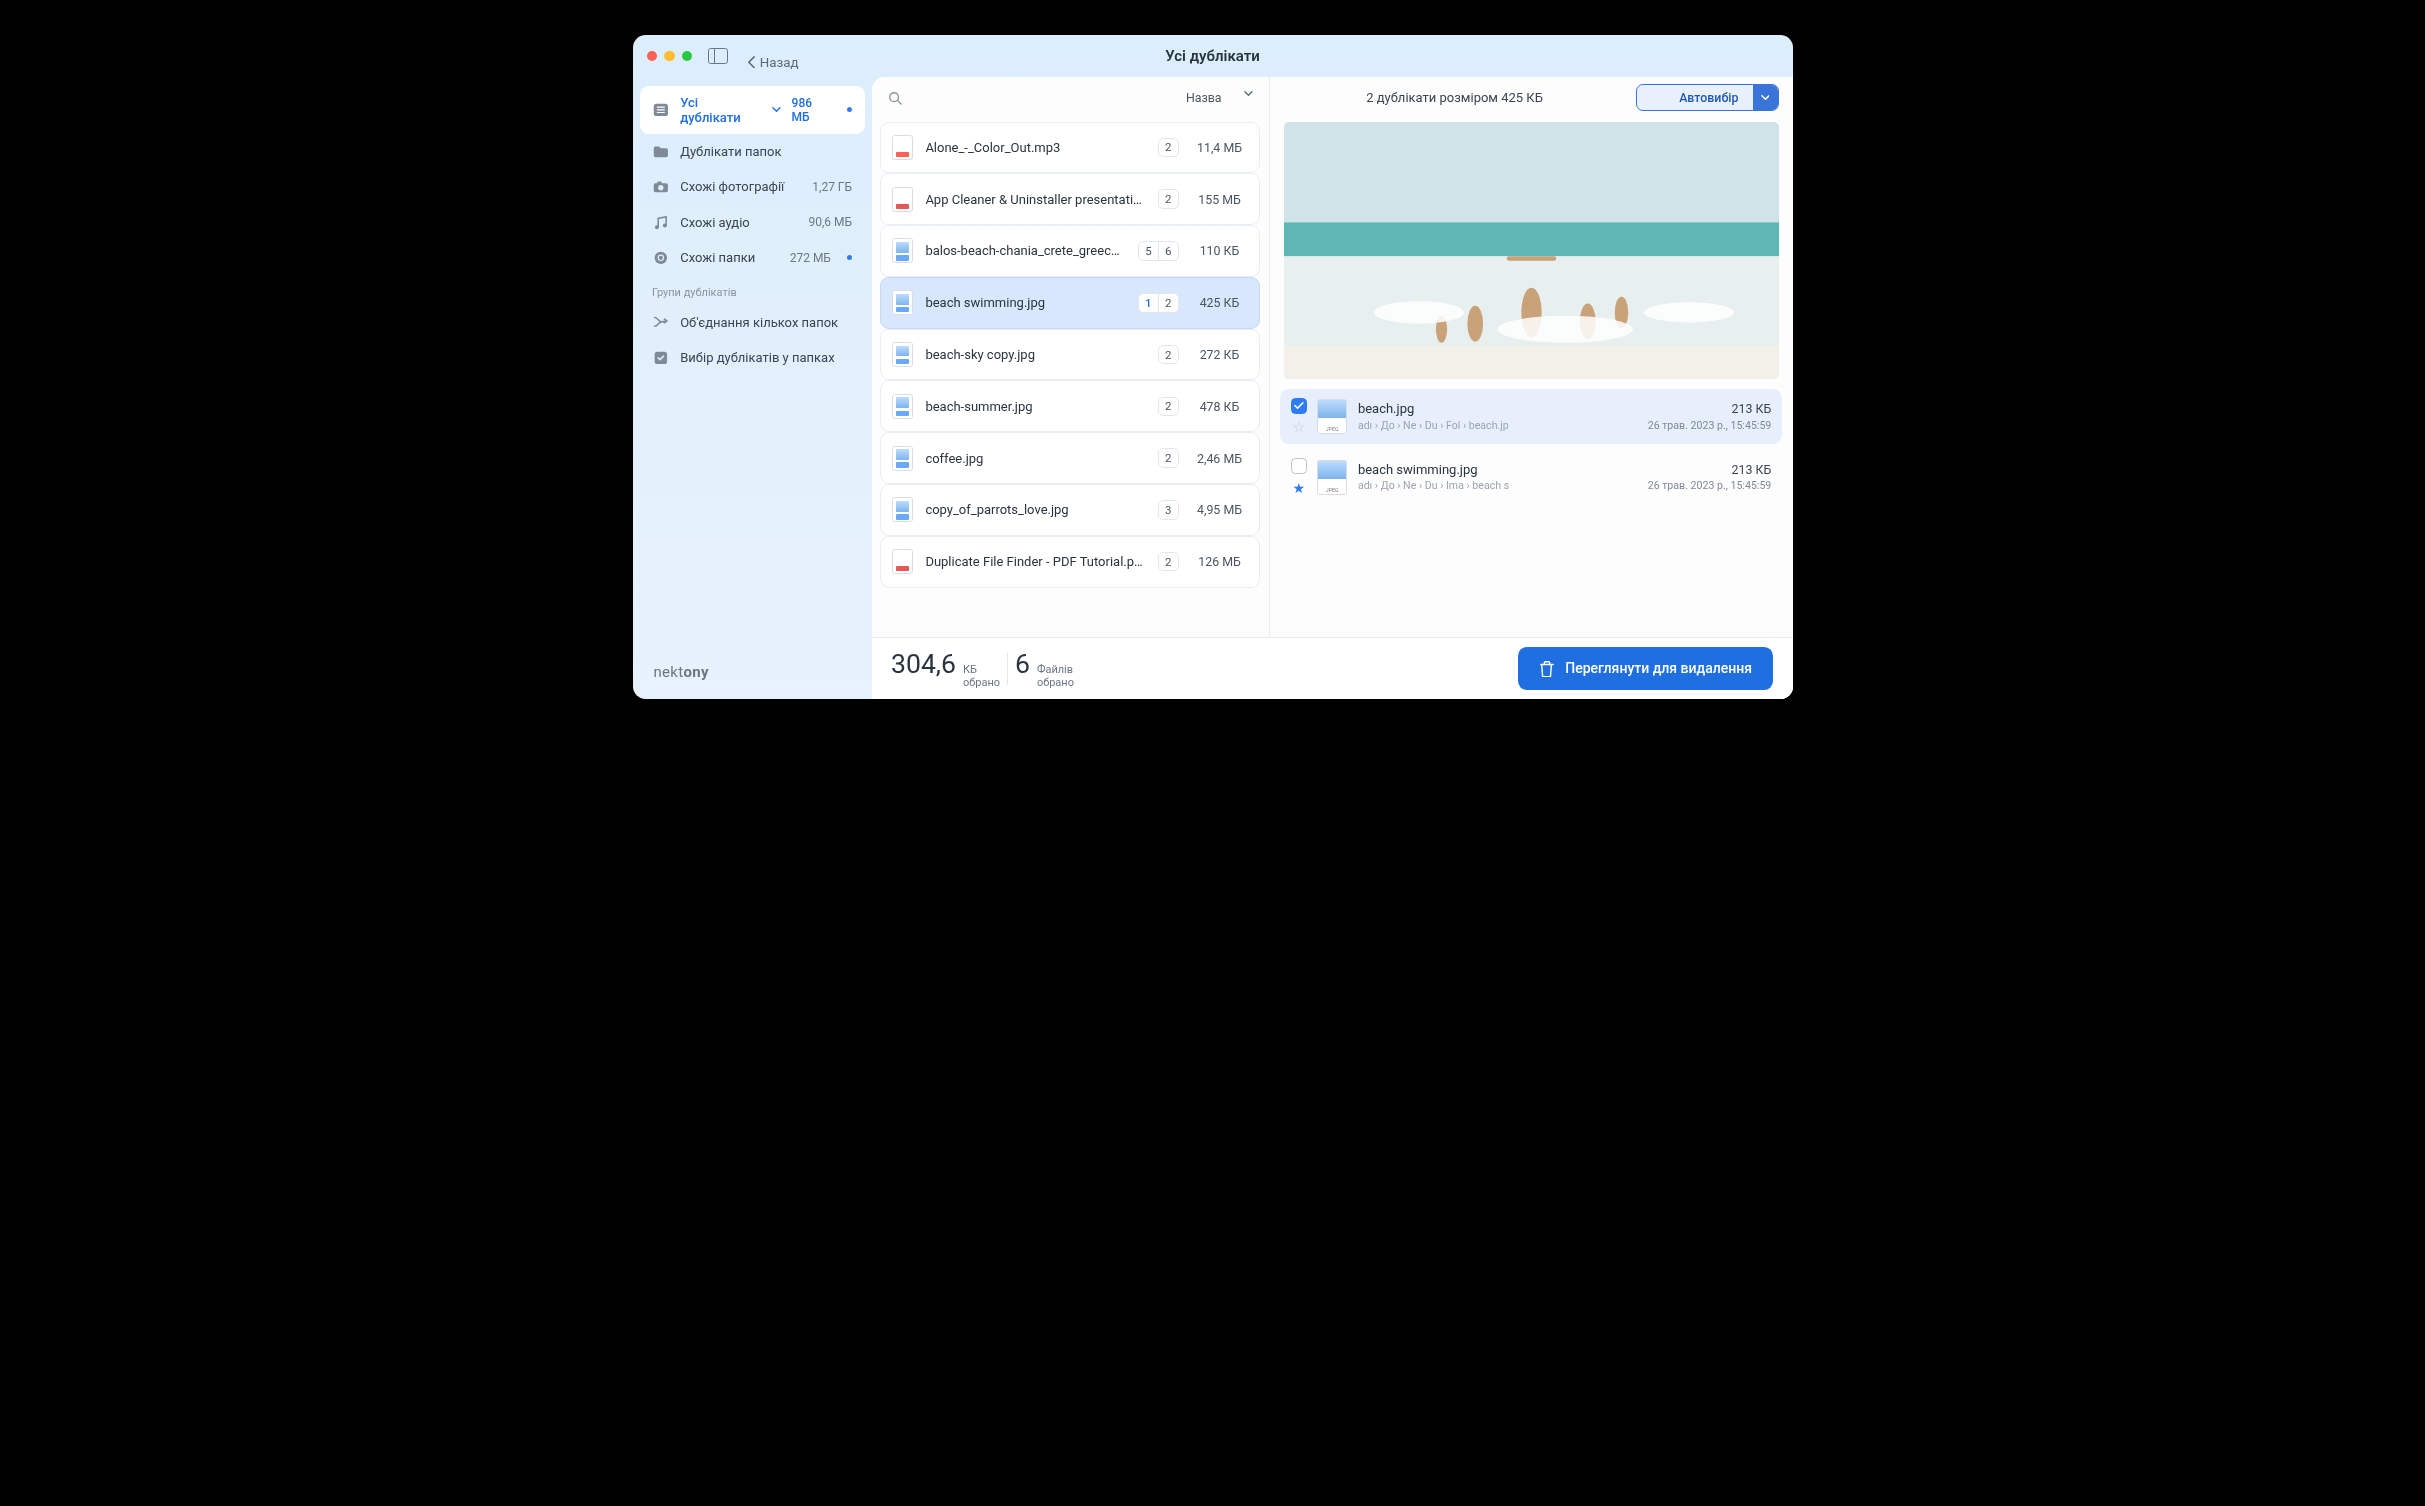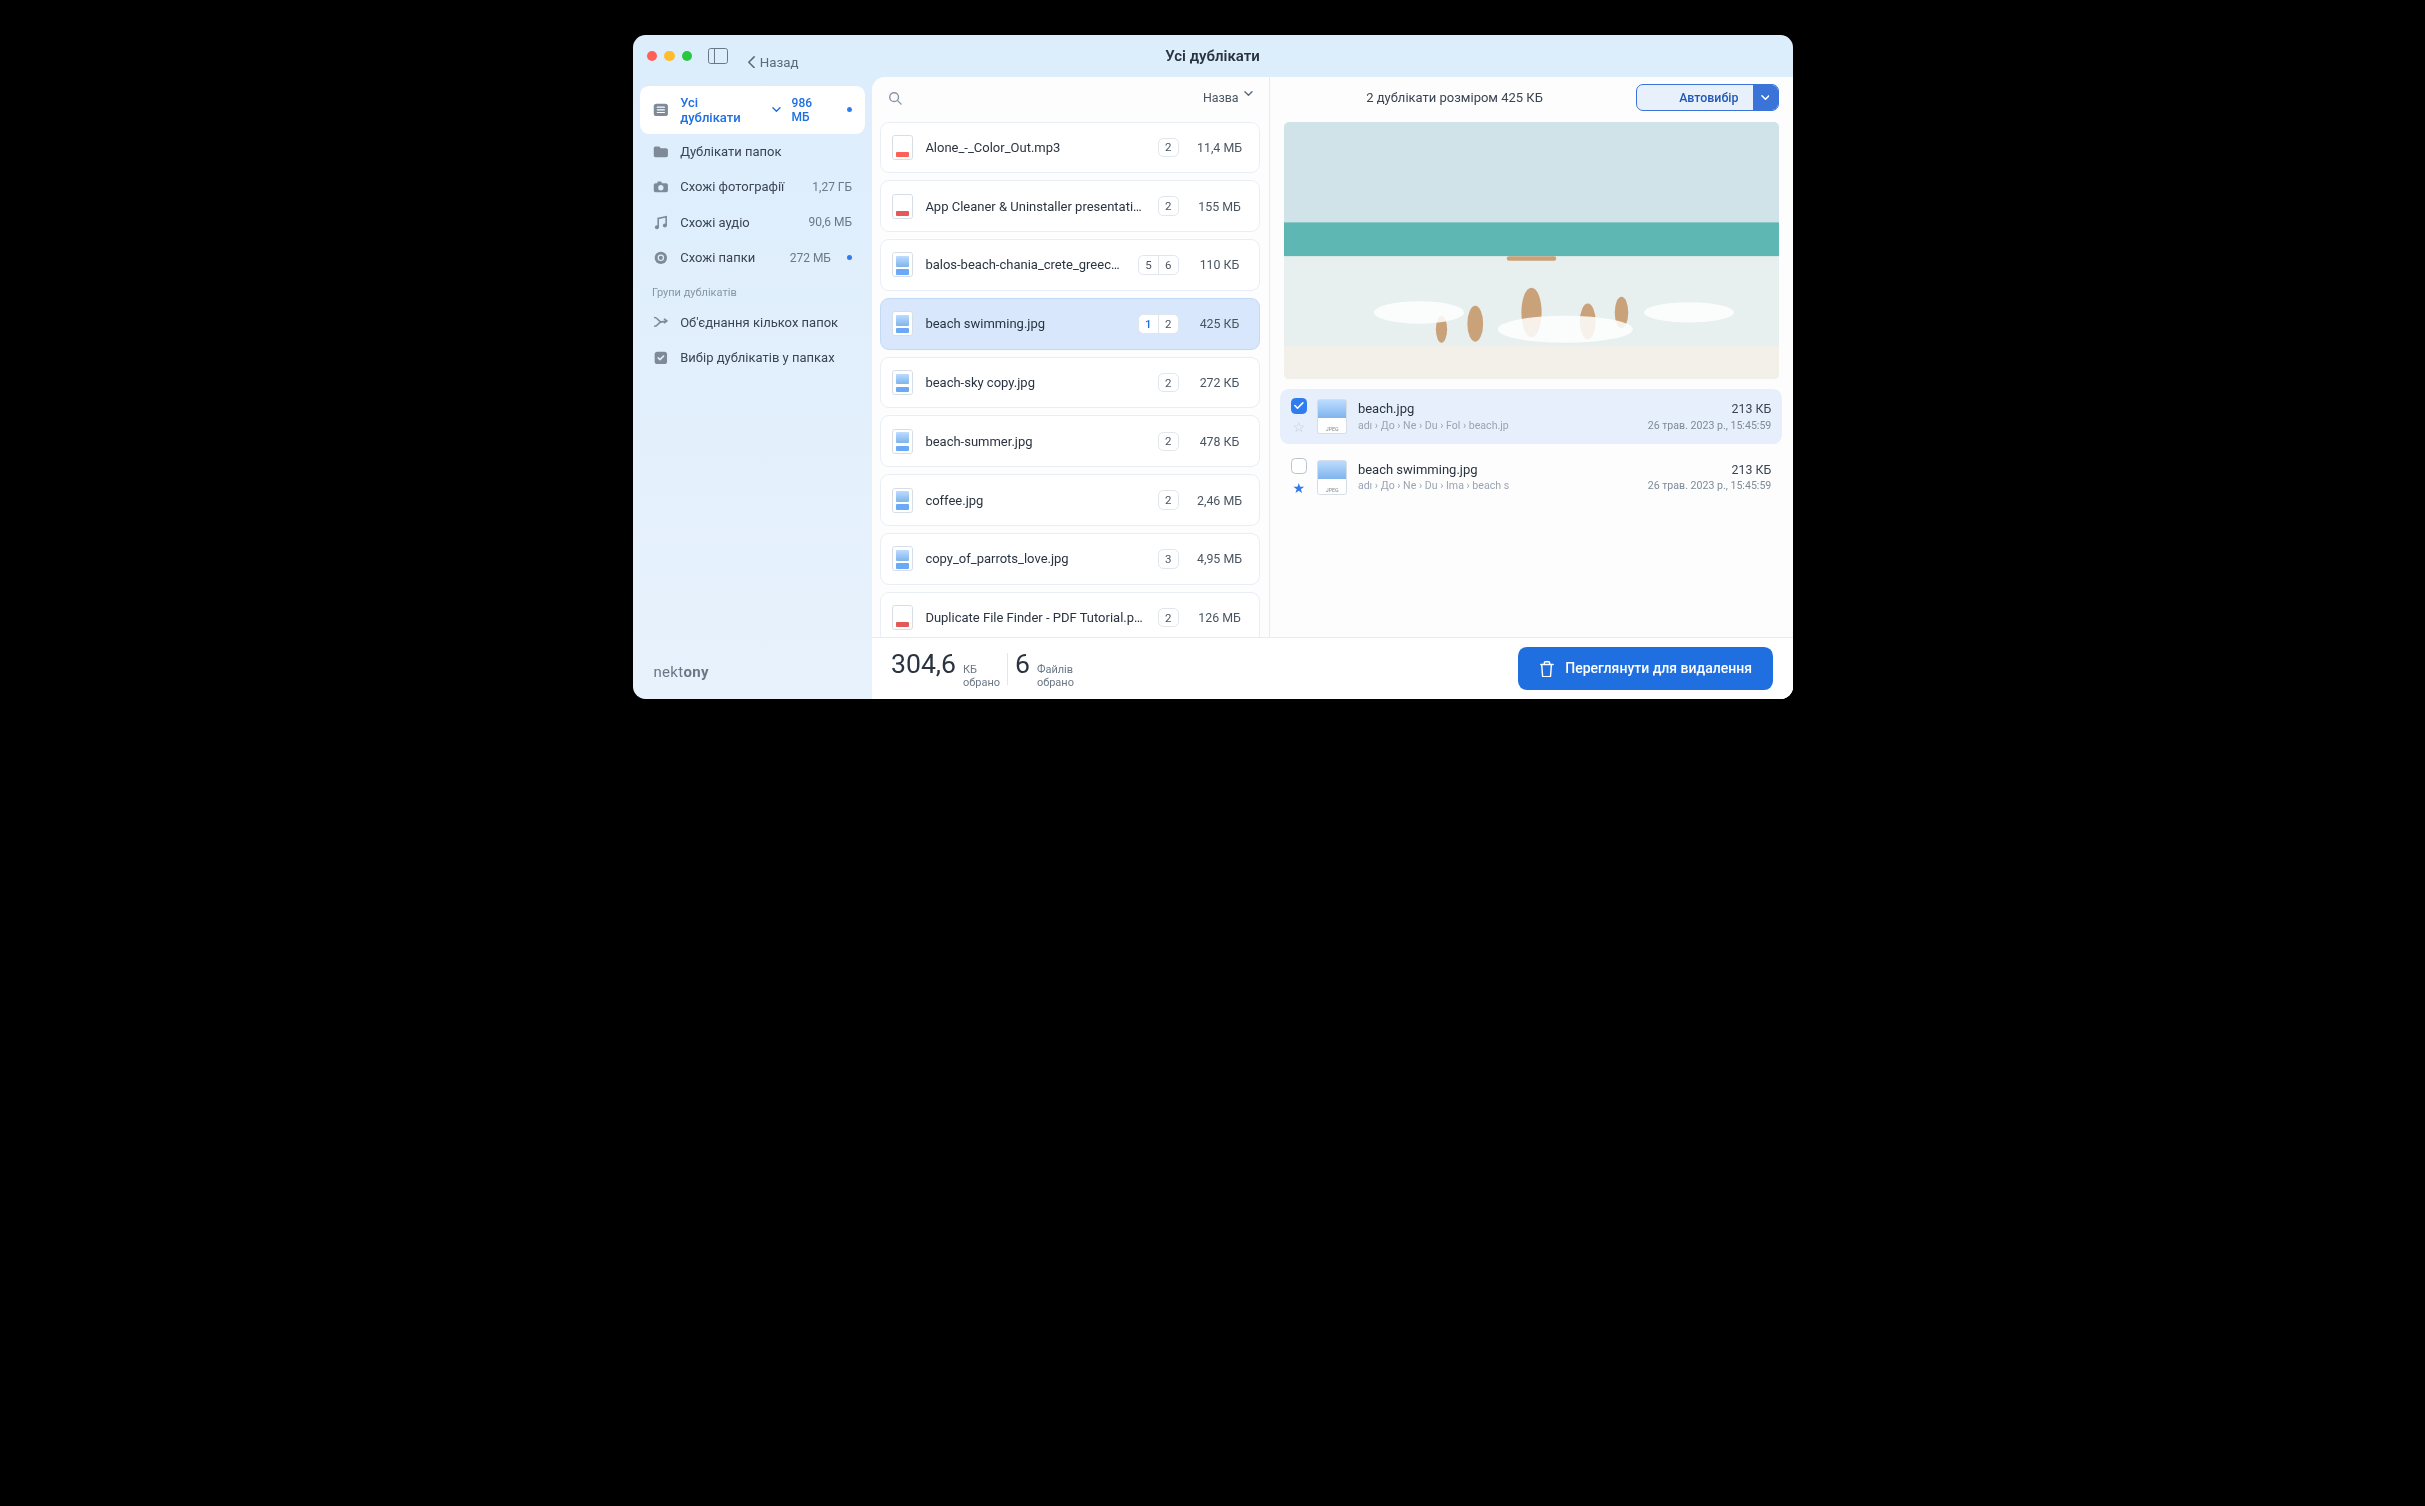--- a/index.html
+++ b/index.html
@@ -36,23 +36,23 @@
   .side-item.active svg { color:#1f6fe0; }
   .side-item .chev { margin-left:3.5px; }
   .side-label { font-size:11px; color:#8a95a3; padding:10.6px 12.4px 5.3px; }
   .brand { margin-top:auto; padding:12.4px 14px 8.9px; color:#6b7785; font-size:15px; font-weight:400; letter-spacing:0.3px;}
   .brand b{font-weight:700;}
   
   .main { flex:1; background:#fdfdfe; border-top-left-radius:12.4px; display:flex; min-width:0;}
   .list-col { width:398px; border-right:0.9px solid #e6ecf3; display:flex; flex-direction:column; min-width:0;}
   .list-head { height:41px; display:flex; align-items:center; padding:0 16px; gap:8.9px;}
   .search-ic { color:#8a95a3; }
-  .sort { margin-left:auto; display:flex; gap:5px; color:#4a5562; font-size:12.4px; cursor:pointer;}
+  .sort { margin-left:auto; display:flex; gap:22px; color:#4a5562; font-size:12.4px; cursor:pointer;}
   .list { flex:1; overflow-y:auto; padding:3.5px 8.9px 0;}
-  .row { display:flex; align-items:center; gap:12.4px; padding:12.4px 10.6px; border:0.9px solid #e9eef5; border-radius:8.9px; margin-bottom:7px; font-size:13px; color:#2a3440; background:#fff; cursor:pointer;}
+  .row { display:flex; align-items:center; gap:12.4px; padding:12.4px 10.6px; border:0.9px solid #e9eef5; border-radius:8.9px; font-size:13px; color:#2a3440; background:#fff; cursor:pointer;}
   .row.sel { background:#d8e7fb; border-color:#c3d9f7;}
   .row .fname { flex:1; white-space:nowrap; overflow:hidden; text-overflow:ellipsis; min-width:0;}
   .badges { display:flex; border:0.9px solid #e0e6ee; border-radius:5.3px; overflow:hidden; background:#fff;}
   .badges span { padding:1.8px 6.2px; font-size:11.5px; color:#4a5562; }
   .badges span + span { border-left:0.9px solid #e0e6ee;}
   .badges span.b { color:#1f6fe0; font-weight:500;}
   .row .fsz { width:57px; text-align:center; font-size:12.4px; color:#4a5562;}
   .fico { width:21px; height:25px; background:#fff; border:0.9px solid #d7dde5; border-radius:2.7px; position:relative; flex-shrink:0;}
   .fico::after{content:""; position:absolute; left:2.7px; right:2.7px; bottom:1.8px; height:5.3px; border-radius:0.9px;}
   .fico.mp3::after{background:#ff5f57;} .fico.pdf::after{background:#e45858;}

